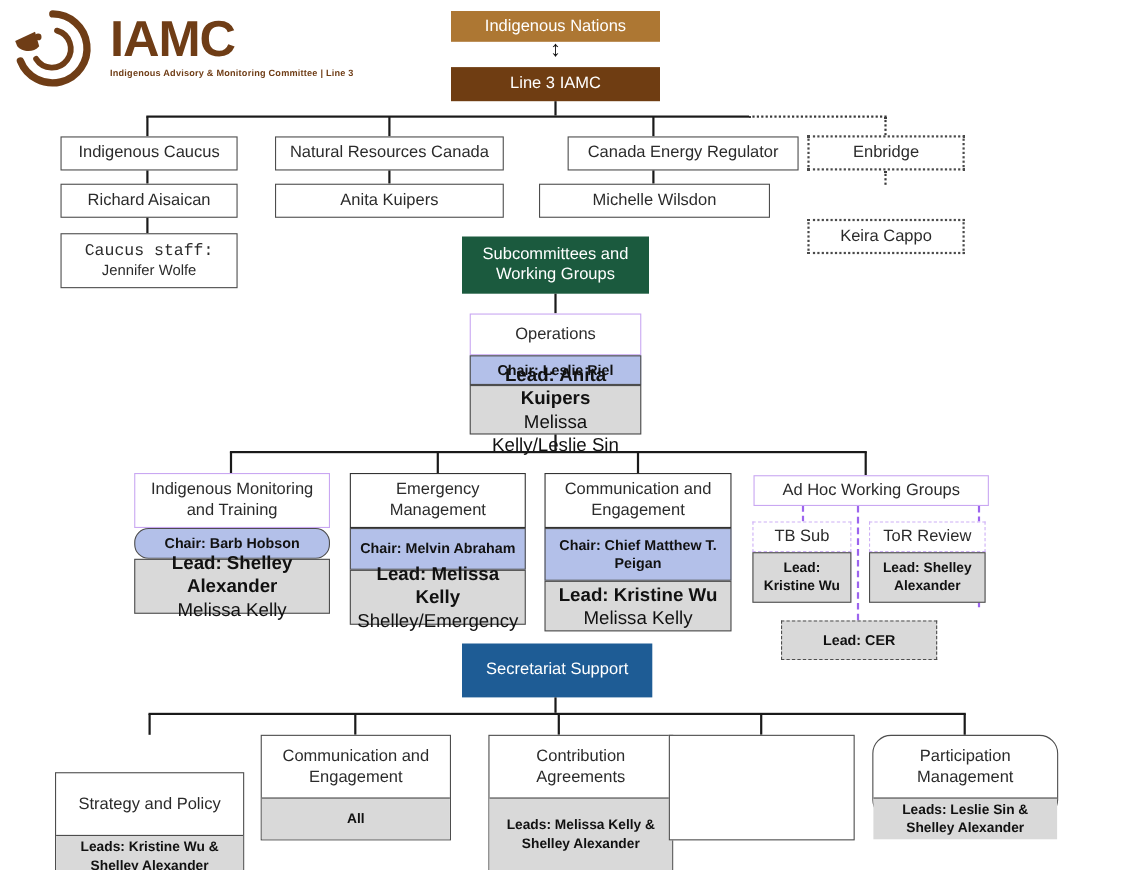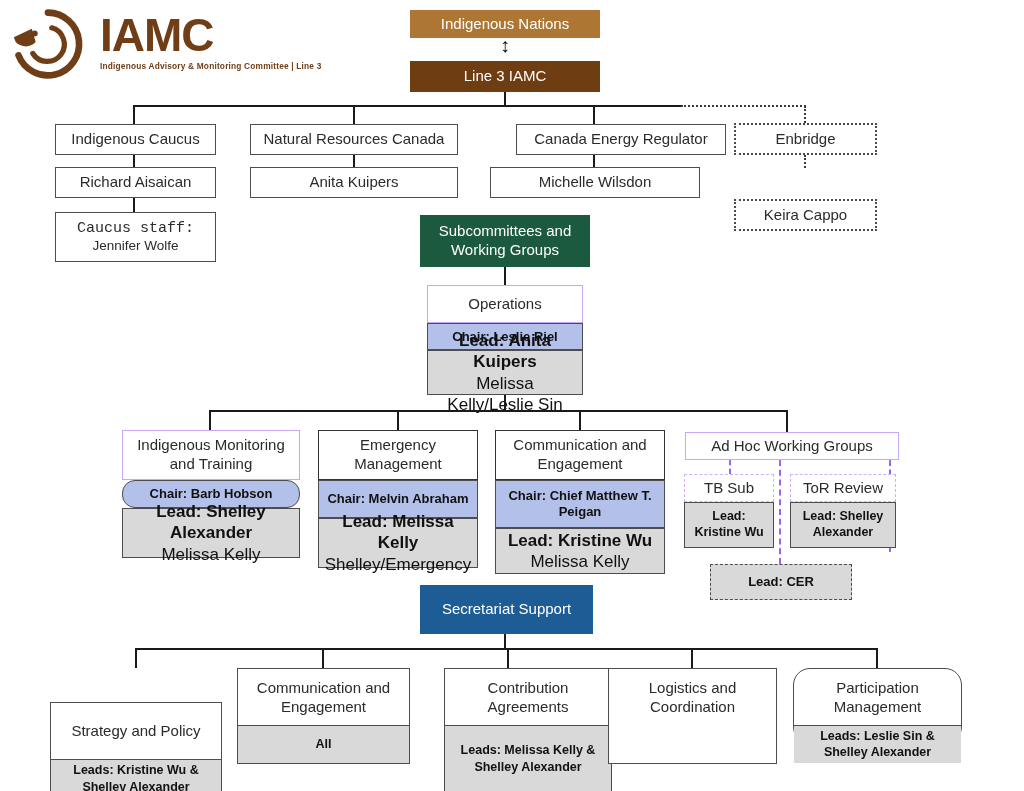--- a/index.html
+++ b/index.html
@@ -183,20 +183,19 @@
   </div>
   <div class="team" style="left:237px;top:668px;width:173px;height:96px;">
     <div class="ttitle">Communication and Engagement</div>
     <div class="tlead">All</div>
   </div>
   <div class="team" style="left:424px;top:668px;width:168px;height:124px;margin-left:20px;">
     <div class="ttitle">Contribution Agreements</div>
     <div class="tlead">Leads: Melissa Kelly &amp; Shelley Alexander</div>
   </div>
   <div class="team" style="left:608px;top:668px;width:169px;height:96px;">
-    <div class="ttitle">Logistics and Coordination</div>
   </div>
   <div class="team" style="left:793px;top:668px;width:169px;height:76px;border-radius:17px;">
     <div class="ttitle">Participation Management</div>
     <div class="tlead">Leads: Leslie Sin &amp; Shelley Alexander</div>
   </div>
 
 </div>
 
 </body></html>

